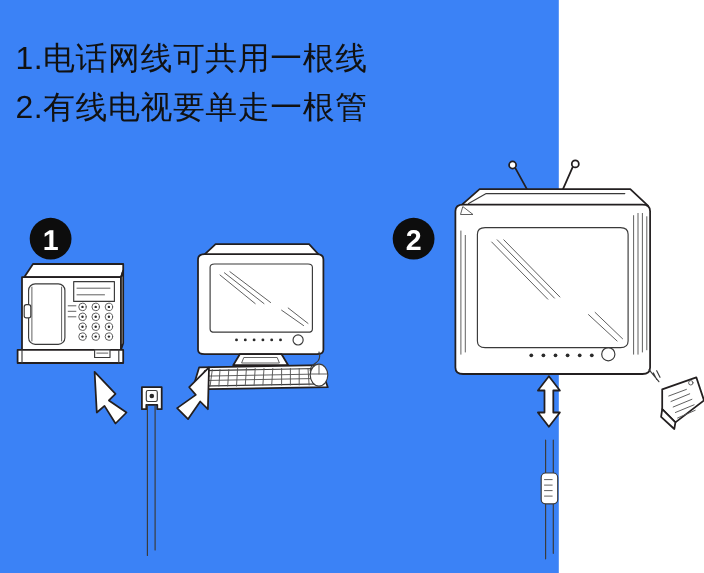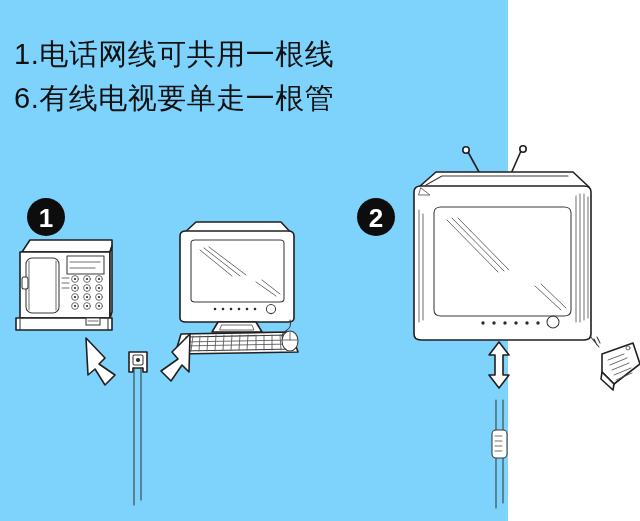--- a/index.html
+++ b/index.html
@@ -13,21 +13,21 @@
     height: 521px;
     position: relative;
     overflow: hidden;
     font-family: "Liberation Sans", "DejaVu Sans", sans-serif;
   }
   #root {
     position: absolute;
     left: 0; top: 0;
     width: 508px;
     height: 521px;
-    background: #7dd3fc;
+    background: #3b82f6;
   }
   .instructions {
     position: absolute;
     left: 14px;
     top: 32px;
     width: 420px;
   }
   .instr-line {
     font-size: 29px;
     line-height: 44px;
@@ -86,21 +86,21 @@
   }
   .dot-dark { fill: #2a2a2a; }
 </style>
 </head>
 <body>
 
 <div id="root">
 
   <div class="instructions">
     <div class="instr-line">1.电话网线可共用一根线</div>
-    <div class="instr-line">6.有线电视要单走一根管</div>
+    <div class="instr-line">2.有线电视要单走一根管</div>
   </div>
 
   <svg class="scene" viewBox="0 0 640 521">
 
     <g>
       <circle class="badge-circle" cx="46" cy="217" r="19"></circle>
       <text class="badge-num" x="46" y="218">1</text>
     </g>
 
     <g>

